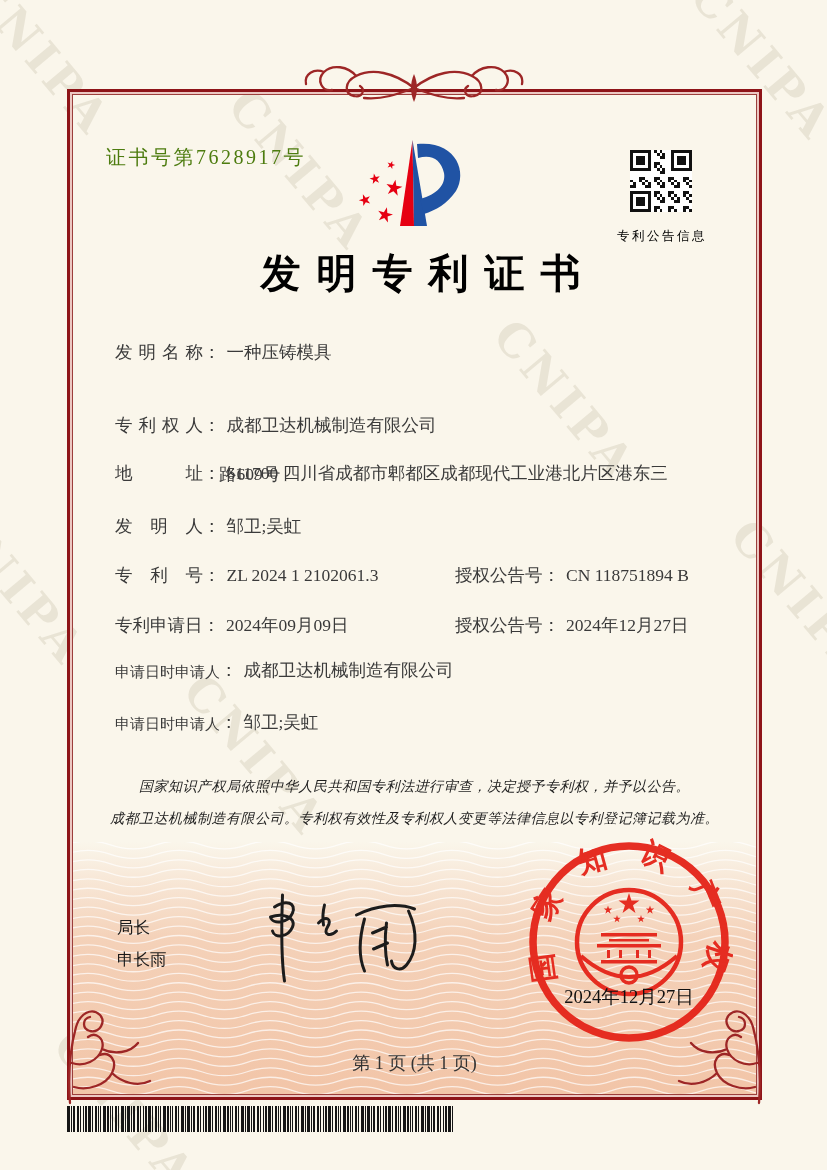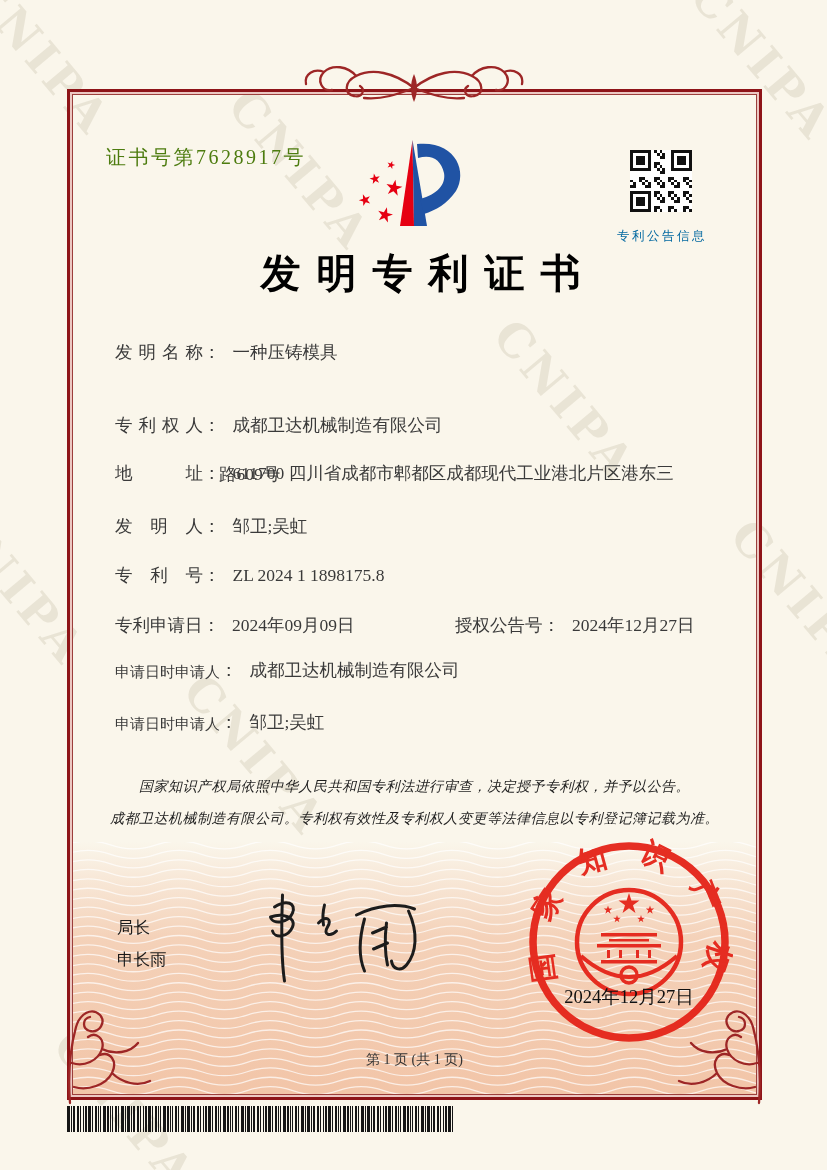--- a/index.html
+++ b/index.html
@@ -26,36 +26,36 @@
   .ornament{position:absolute;z-index:3;}
   .orn-stroke{stroke:#9d2626;stroke-width:2.3;fill:none;stroke-linecap:round;}
 
   
   .content{position:absolute;left:0;top:0;z-index:4;}
   .cert-no{left:106px;top:144px;font-size:20px;letter-spacing:2.5px;color:#4d7c0f;}
   .title{left:67px;top:246px;width:695px;text-align:center;margin:0;
          font-size:40px;font-weight:bold;letter-spacing:16px;padding-left:28px;
          color:#000;box-sizing:border-box;}
   .qr-caption{left:600px;top:228px;width:124px;text-align:center;font-size:12.5px;
-              letter-spacing:2.5px;color:#0369a1;}
+              letter-spacing:2.5px;color:#000000;}
 
   .row{position:absolute;left:115px;font-size:17.5px;color:#3a3a3a;white-space:nowrap;}
   .lbl{display:inline-flex;justify-content:space-between;width:88px;vertical-align:bottom;}
   .lbl.plain{width:auto;justify-content:flex-start;letter-spacing:0;}
   .lbl.small{font-size:15px;}
-  .val{margin-left:12px;}
+  .val{margin-left:6px;}
   .rgroup{position:absolute;left:340px;top:0;white-space:nowrap;}
 
   .legal{left:67px;width:695px;text-align:center;font-size:14px;letter-spacing:.5px;
          color:#1f1f1f;font-style:italic;}
   .signoff{left:117px;font-size:16.5px;color:#1a1a1a;
            font-family:"Liberation Sans","DejaVu Sans",sans-serif;}
   .seal-date{left:525px;top:984px;width:208px;text-align:center;font-size:18.5px;
              color:#111;z-index:6;}
-  .footer{left:67px;top:1051px;width:695px;text-align:center;font-size:14px;color:#333;}
+  .footer{left:67px;top:1051px;width:695px;text-align:center;font-size:18px;color:#333;}
 
   .sig{left:250px;top:893px;z-index:5;}
   .sig path{stroke:#1c1c1c;stroke-width:3;fill:none;stroke-linecap:round;stroke-linejoin:round;}
 
   .seal{left:525px;top:838px;z-index:5;opacity:.96;}
 
   .barcode{left:67px;top:1106px;z-index:4;}
 </style>
 </head>
 <body>
@@ -270,21 +270,24 @@
       <span>明</span>
       <span>人</span>
     </span><span>：</span><span class="val">邹卫;吴虹</span>
 </div>
 
 <div class="content row" style="top:563px">
   <span class="lbl just">
       <span>专</span>
       <span>利</span>
       <span>号</span>
-    </span><span>：</span><span class="val">ZL 2024 1 1898175.8</span>
+    </span><span>：</span><span class="val">ZL 2024 1 2102061.3</span>
+  <span class="rgroup">
+    <span class="lbl plain">授权公告号</span><span>：</span><span class="val">CN 118751894 B</span>
+  </span>
 </div>
 
 <div class="content row" style="top:613px">
   <span class="lbl plain">专利申请日</span><span>：</span><span class="val">2024年09月09日</span>
   <span class="rgroup">
     <span class="lbl plain">授权公告号</span><span>：</span><span class="val">2024年12月27日</span>
   </span>
 </div>
 
 <div class="content row" style="top:658px">

